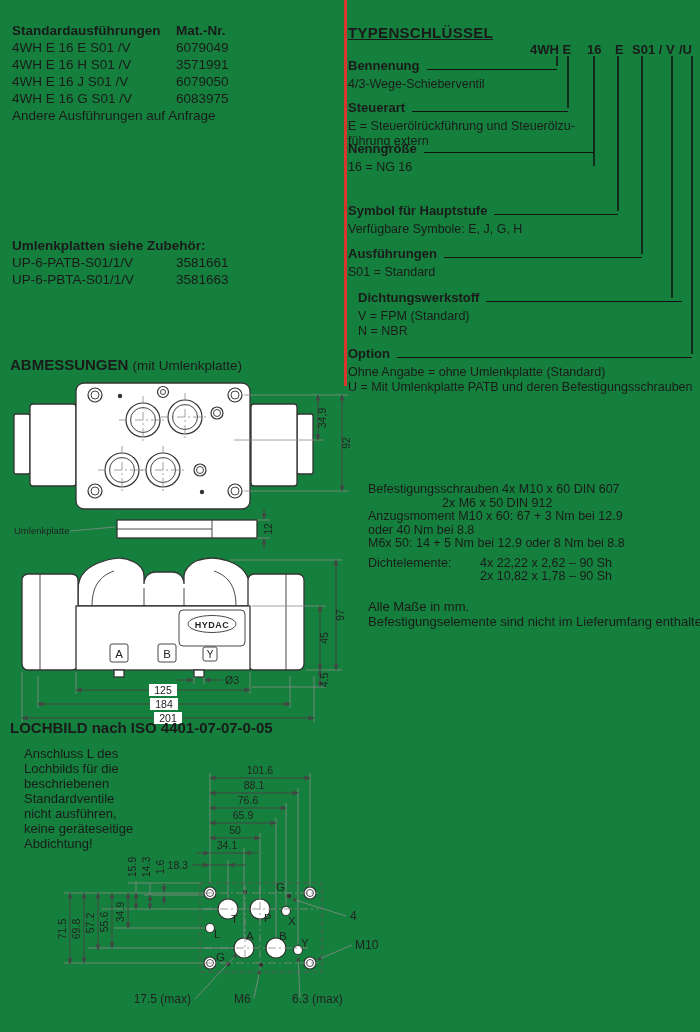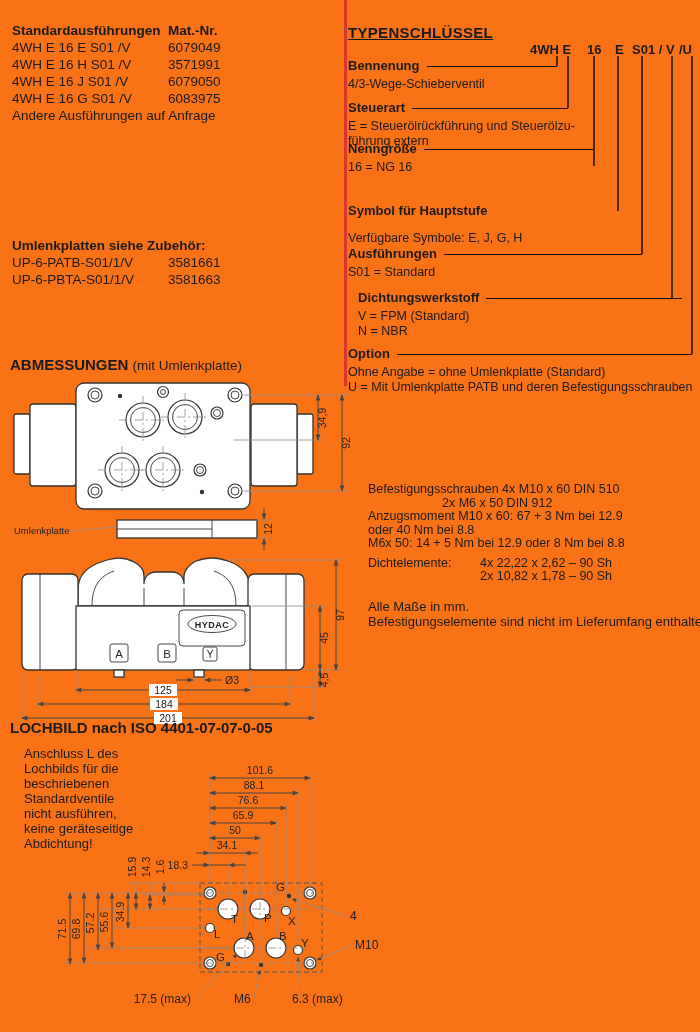--- a/index.html
+++ b/index.html
@@ -1,29 +1,29 @@
 <!DOCTYPE html>
 <html><head>
 <meta charset="utf-8">
 <style>
   html,body{margin:0;padding:0;}
   body{font-family:"Liberation Sans","DejaVu Sans",sans-serif;color:#1a1a1a;background:#fff;}
-  #page{position:relative;width:700px;height:1032px;background:#f97316;overflow:hidden;}
+  #page{position:relative;width:700px;height:1032px;background:#15803d;overflow:hidden;}
   .abs{position:absolute;}
   .b{font-weight:bold;}
   
   .tbl{font-size:13.5px;line-height:17px;}
   .tbl .row{position:relative;height:17px;white-space:nowrap;}
-  .tbl .mat{position:absolute;left:156px;top:0;text-align:right;}
+  .tbl .mat{position:absolute;left:164px;top:0;text-align:right;}
   
   .h1{font-size:15px;font-weight:bold;white-space:nowrap;}
   .h1 .suffix{font-weight:normal;font-size:13.5px;}
   .ts-title{font-size:15px;font-weight:bold;text-decoration:underline;letter-spacing:.3px;}
   .code{font-size:13px;font-weight:bold;white-space:nowrap;}
-  .ts-head{display:flex;align-items:flex-start;}
+  .ts-head{display:flex;align-items:center;}
   .ts-head .t{font-size:13px;font-weight:bold;white-space:nowrap;}
   .ts-head .rule{flex:1;border-top:1.5px solid #111;margin:8px 0 0 7px;}
   .ts-desc{font-size:12.5px;line-height:14.5px;margin-top:4px;white-space:nowrap;}
   .small-block{font-size:12.5px;line-height:13.5px;white-space:nowrap;}
   .note-block{font-size:13px;line-height:15px;white-space:nowrap;}
   .red-line{background:#d9372e;}
   svg text{font-family:"Liberation Sans","DejaVu Sans",sans-serif;fill:#222;}
   svg .dim{stroke:#444;stroke-width:1;fill:none;}
   svg .ext{stroke:#8a8a8a;stroke-width:.8;fill:none;}
   svg .cl{stroke:#8a8a8a;stroke-width:.8;fill:none;stroke-dasharray:8,3,2,3;}
@@ -229,21 +229,21 @@
   <div class="abs" style="left:348px;top:141px;width:352px;">
     <div class="ts-head" style="width:246px;">
         <span class="t">Nenngröße</span>
         <span class="rule"></span>
       </div>
     <div class="ts-desc">
         <div>16 = NG 16</div>
       </div>
   </div>
   <div class="abs" style="left:348px;top:203px;width:352px;">
-    <div class="ts-head" style="width:270px;flex-direction:column;">
+    <div class="ts-head" style="width:270px;">
         <span class="t">Symbol für Hauptstufe</span>
         <span class="rule"></span>
       </div>
     <div class="ts-desc">
         <div>Verfügbare Symbole: E, J, G, H</div>
       </div>
   </div>
   <div class="abs" style="left:348px;top:246px;width:352px;">
     <div class="ts-head" style="width:294px;">
         <span class="t">Ausführungen</span>
@@ -268,21 +268,21 @@
         <span class="t">Option</span>
         <span class="rule"></span>
       </div>
     <div class="ts-desc">
         <div>Ohne Angabe = ohne Umlenkplatte (Standard)</div>
         <div>U = Mit Umlenkplatte PATB und deren Befestigungsschrauben</div>
       </div>
   </div>
 
   <div class="abs small-block" style="left:368px;top:483px;">
-    <div>Befestigungsschrauben 4x M10 x 60 DIN 510</div>
+    <div>Befestigungsschrauben 4x M10 x 60 DIN 607</div>
     <div style="padding-left:74px;">2x M6 x 50 DIN 912</div>
     <div>Anzugsmoment  M10 x 60: 67 + 3 Nm bei 12.9</div>
     <div>oder 40 Nm bei 8.8</div>
     <div>M6x 50:  14 + 5 Nm bei 12.9 oder 8 Nm bei 8.8</div>
     <div style="height:6px;"></div>
     <div style="position:relative;">
       <span>Dichtelemente:</span>
       <span class="abs" style="left:112px;top:0;">4x 22,22 x 2,62 – 90 Sh</span>
     </div>
     <div style="padding-left:112px;">2x 10,82 x 1,78 – 90 Sh</div>

